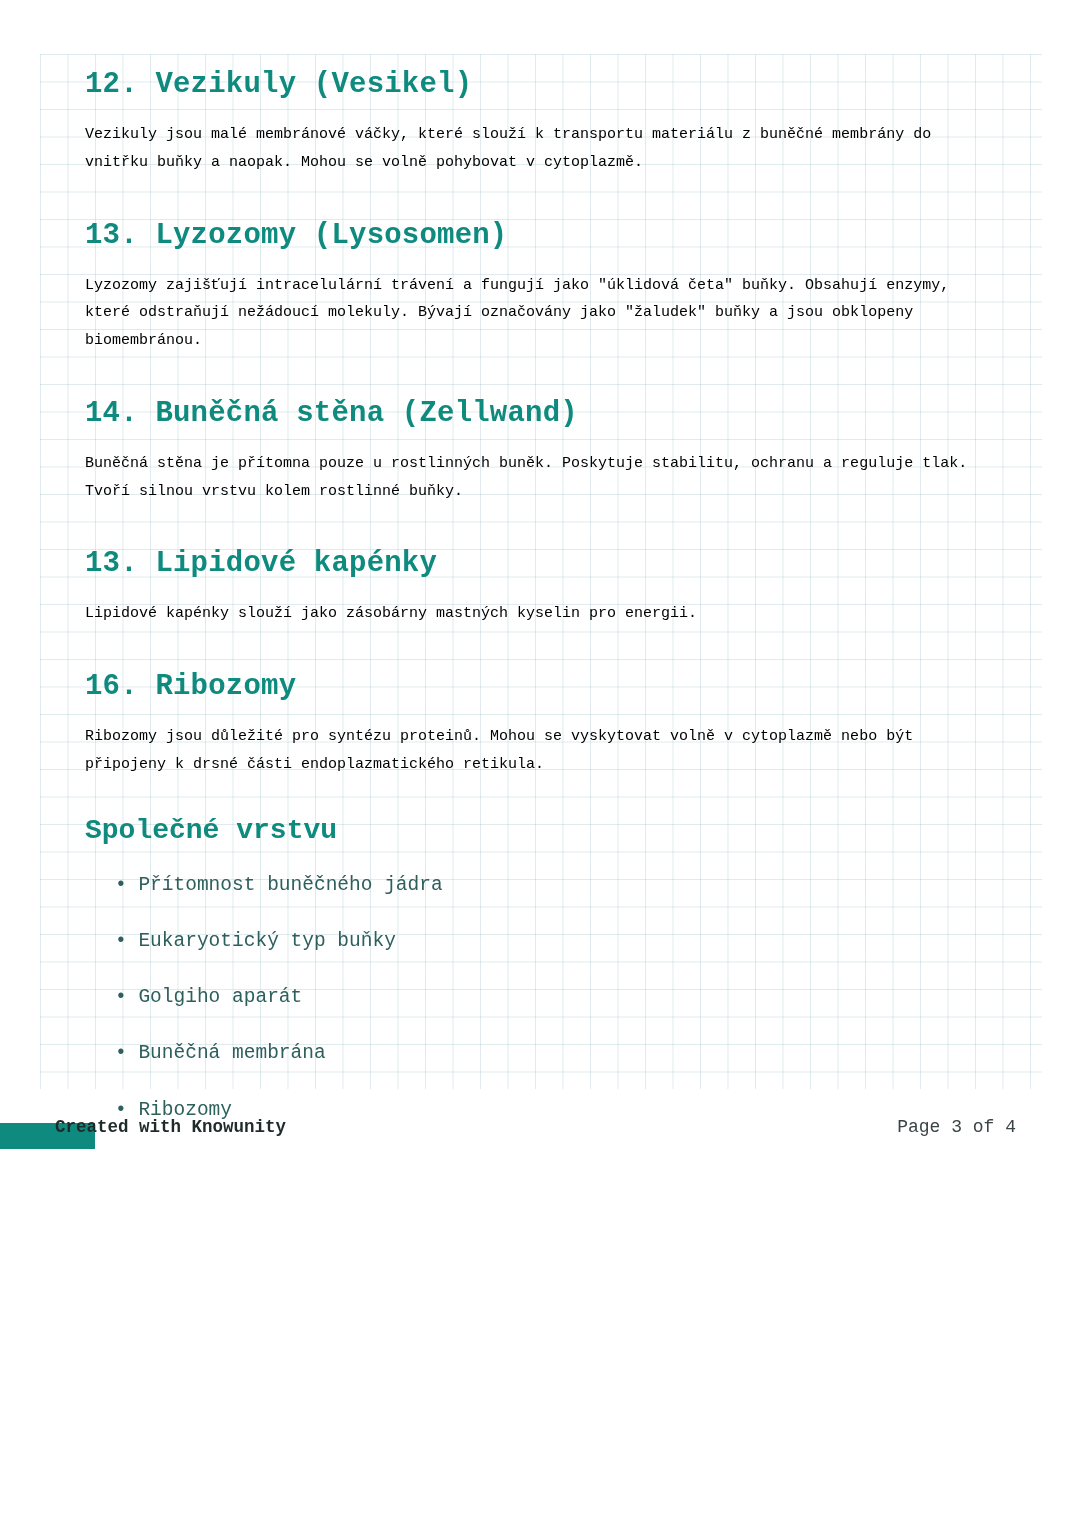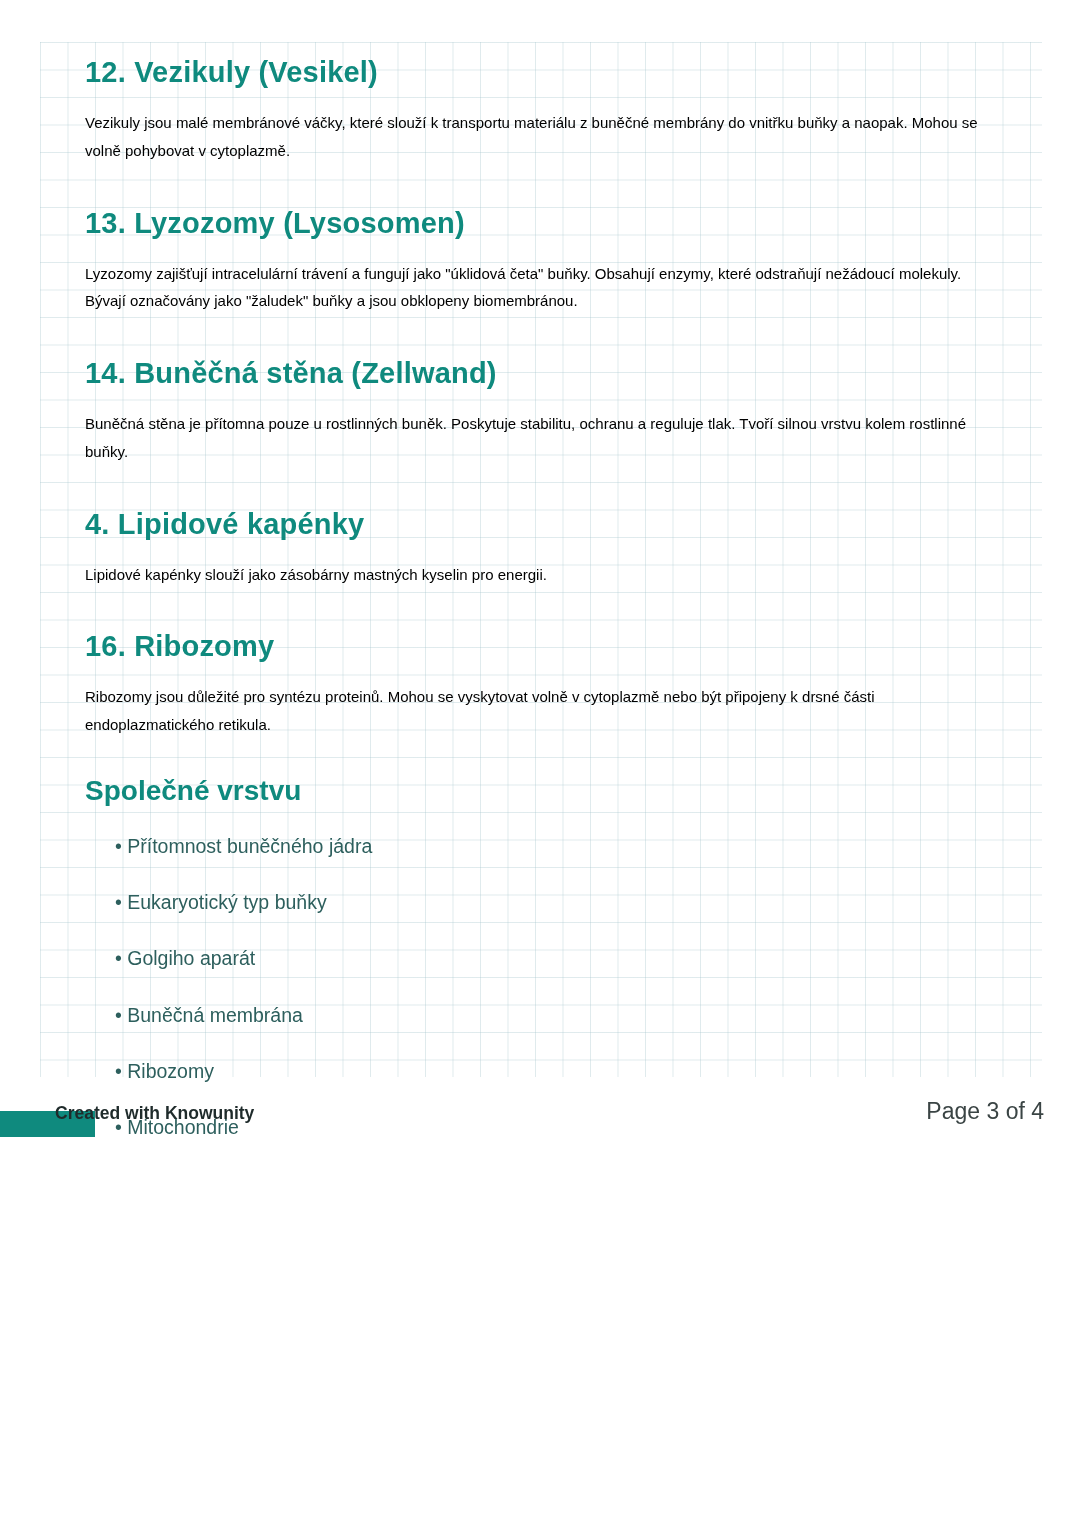--- a/index.html
+++ b/index.html
@@ -4,24 +4,24 @@
 <style>
   html, body {
     margin: 0;
     padding: 0;
     background: #ffffff;
   }
   .page {
     position: relative;
     width: 1080px;
     height: 1133px;
-    margin: 4px auto;
+    margin: 16px auto;
     background: #ffffff;
     overflow: hidden;
-    font-family: Liberation Sans, sans-serif;
+    font-family: Liberation Mono, monospace;
   }
   
   .grid-layer {
     position: absolute;
     left: 40px;
     right: 38px;
     top: 38px;
     bottom: 60px;
     background-image:
       linear-gradient(to right, rgba(173, 202, 208, 0.38) 1px, transparent 1px),
@@ -78,34 +78,34 @@
     line-height: 1.4;
     margin: 0 0 29px 0;
   }
   ul.bullet-list li::before {
     content: "• ";
     color: #2d5f5d;
   }
   .footer {
     position: absolute;
     left: 55px;
-    right: 36px;
+    right: 64px;
     bottom: 12px;
     display: flex;
     justify-content: space-between;
     align-items: baseline;
   }
   .footer .created {
     color: #1f2b2b;
     font-size: 17.5px;
     font-weight: bold;
   }
   .footer .pagenum {
     color: #3a4444;
-    font-size: 23px;
+    font-size: 18px;
   }
   .corner-accent {
     position: absolute;
     left: 0;
     bottom: 0;
     width: 95px;
     height: 26px;
     background: #0f8a7e;
   }
 </style>
@@ -119,21 +119,21 @@
 
     <h2 class="section-title">12. Vezikuly (Vesikel)</h2>
     <p class="section-body">Vezikuly jsou malé membránové váčky, které slouží k transportu materiálu z buněčné membrány do vnitřku buňky a naopak. Mohou se volně pohybovat v cytoplazmě.</p>
 
     <h2 class="section-title">13. Lyzozomy (Lysosomen)</h2>
     <p class="section-body">Lyzozomy zajišťují intracelulární trávení a fungují jako "úklidová četa" buňky. Obsahují enzymy, které odstraňují nežádoucí molekuly. Bývají označovány jako "žaludek" buňky a jsou obklopeny biomembránou.</p>
 
     <h2 class="section-title">14. Buněčná stěna (Zellwand)</h2>
     <p class="section-body">Buněčná stěna je přítomna pouze u rostlinných buněk. Poskytuje stabilitu, ochranu a reguluje tlak. Tvoří silnou vrstvu kolem rostlinné buňky.</p>
 
-    <h2 class="section-title">4. Lipidové kapénky</h2>
+    <h2 class="section-title">13. Lipidové kapénky</h2>
     <p class="section-body">Lipidové kapénky slouží jako zásobárny mastných kyselin pro energii.</p>
 
     <h2 class="section-title">16. Ribozomy</h2>
     <p class="section-body">Ribozomy jsou důležité pro syntézu proteinů. Mohou se vyskytovat volně v cytoplazmě nebo být připojeny k drsné části endoplazmatického retikula.</p>
 
 
     <h3 class="subsection-title">Společné vrstvu</h3>
 
     <ul class="bullet-list">
       <li>Přítomnost buněčného jádra</li>

